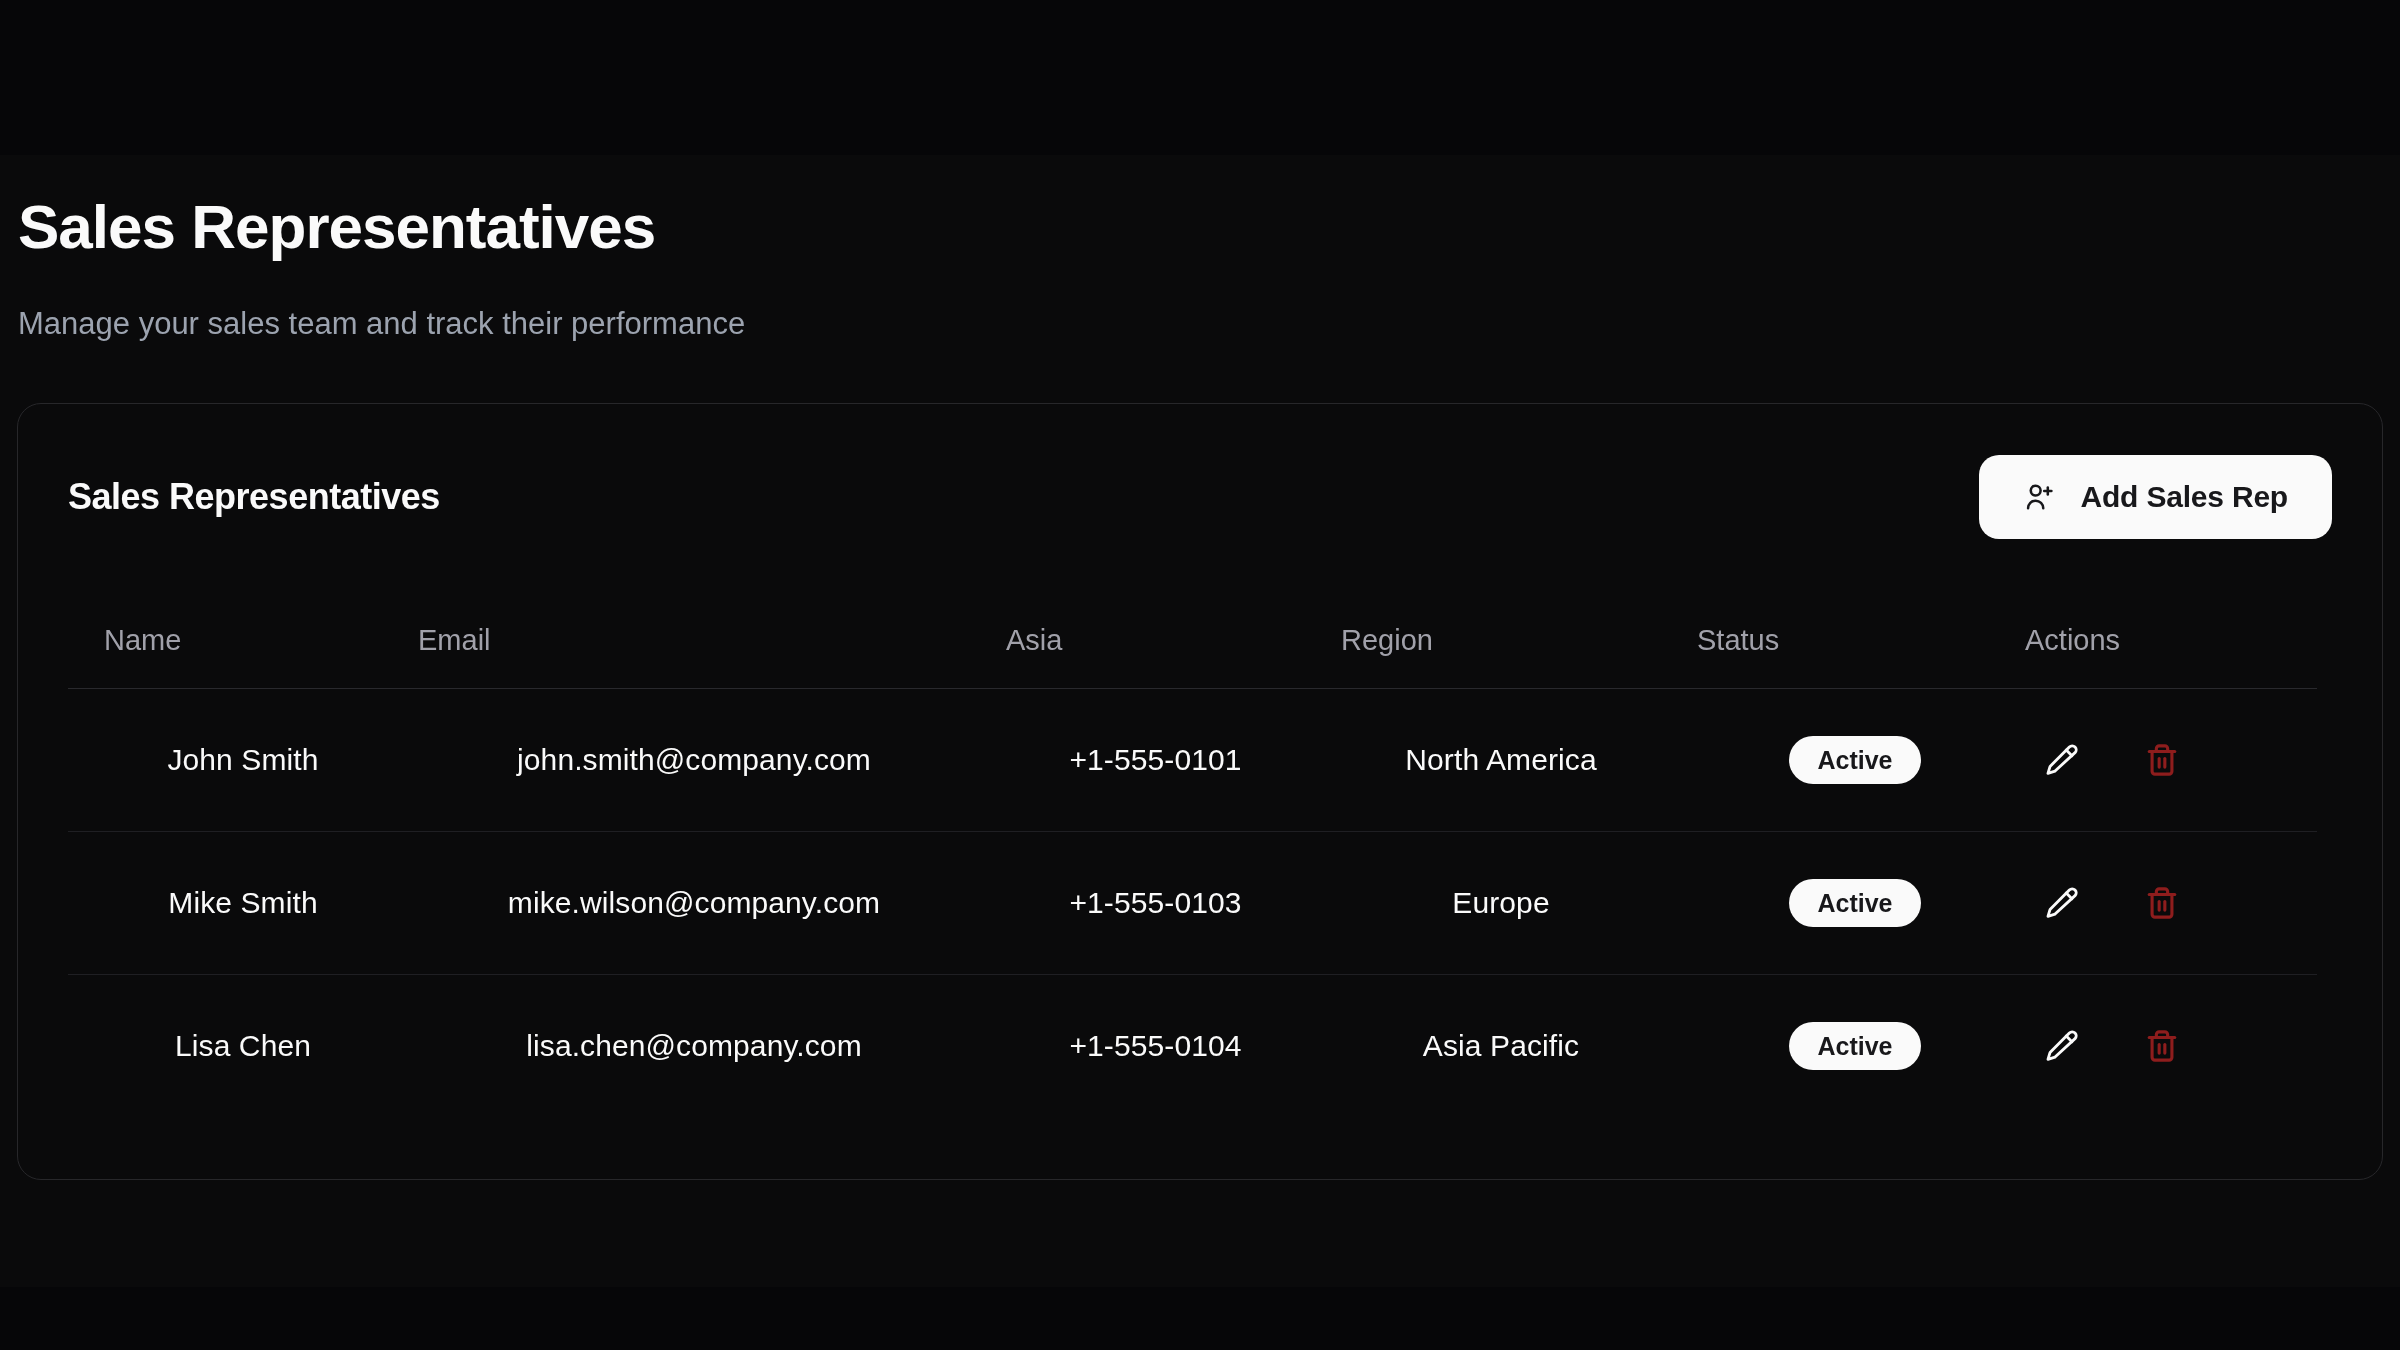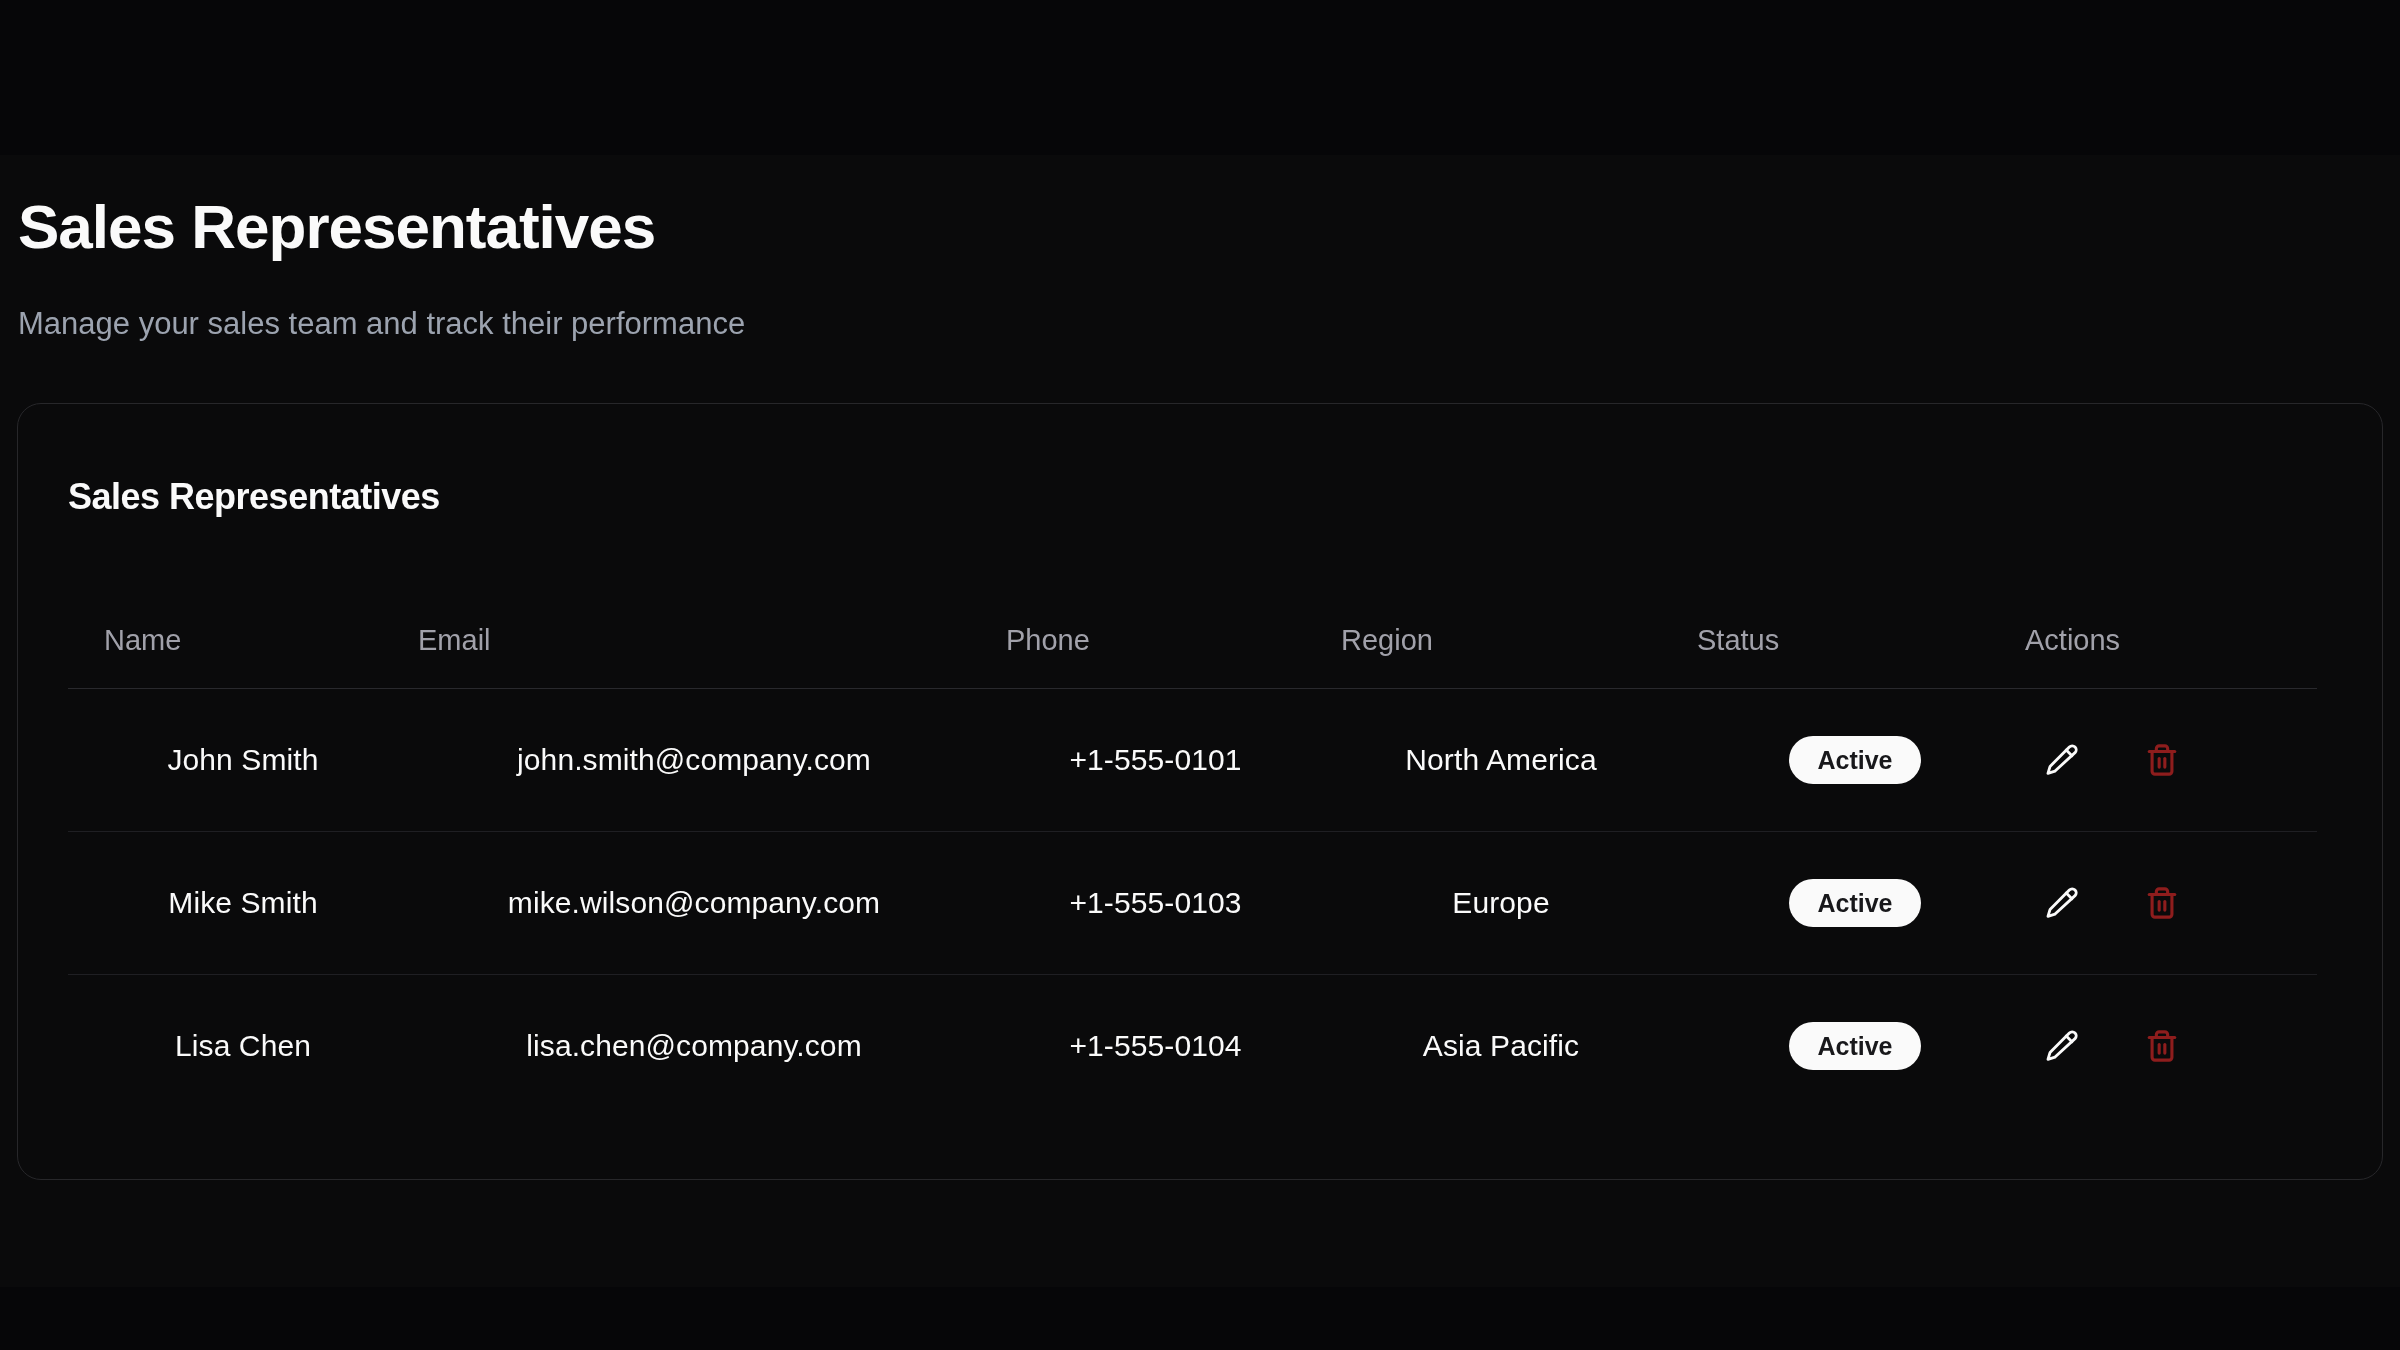--- a/index.html
+++ b/index.html
@@ -82,37 +82,48 @@
 <body>
 
 <div class="main-section"></div>
 
 <h1 class="page-title">Sales Representatives</h1>
 <p class="page-subtitle">Manage your sales team and track their performance</p>
 
 <div class="card">
   <div class="card-header">
     <h2 class="card-title">Sales Representatives</h2>
+    <button class="add-btn">
+      <span>
+        <svg width="32" height="32" viewBox="0 0 24 24" fill="none" stroke="currentColor" stroke-width="1.9" stroke-linecap="round" stroke-linejoin="round">
+          <circle cx="9.5" cy="7.2" r="3.7"></circle>
+          <path d="M3.8 20.5a5.7 5.7 0 0 1 11.4 0"></path>
+          <path d="M18.6 4.8v5.4"></path>
+          <path d="M15.9 7.5h5.4"></path>
+        </svg>
+      </span>
+      <span>Add Sales Rep</span>
+    </button>
   </div>
 
   <div class="table-wrap">
     <table>
       <colgroup>
         <col style="width:314px">
           <col style="width:588px">
           <col style="width:335px">
         <col style="width:356px">
           <col style="width:328px">
           <col>
       </colgroup>
       <thead>
         <tr>
           <th>Name</th>
           <th>Email</th>
-          <th>Phone</th>
+          <th>Asia</th>
           <th>Region</th>
           <th>Status</th>
           <th>Actions</th>
         </tr>
       </thead>
       <tbody>
   <tr>
     <td><span>John Smith</span></td>
     <td><span>john.smith@company.com</span></td>
     <td><span>+1-555-0101</span></td>

